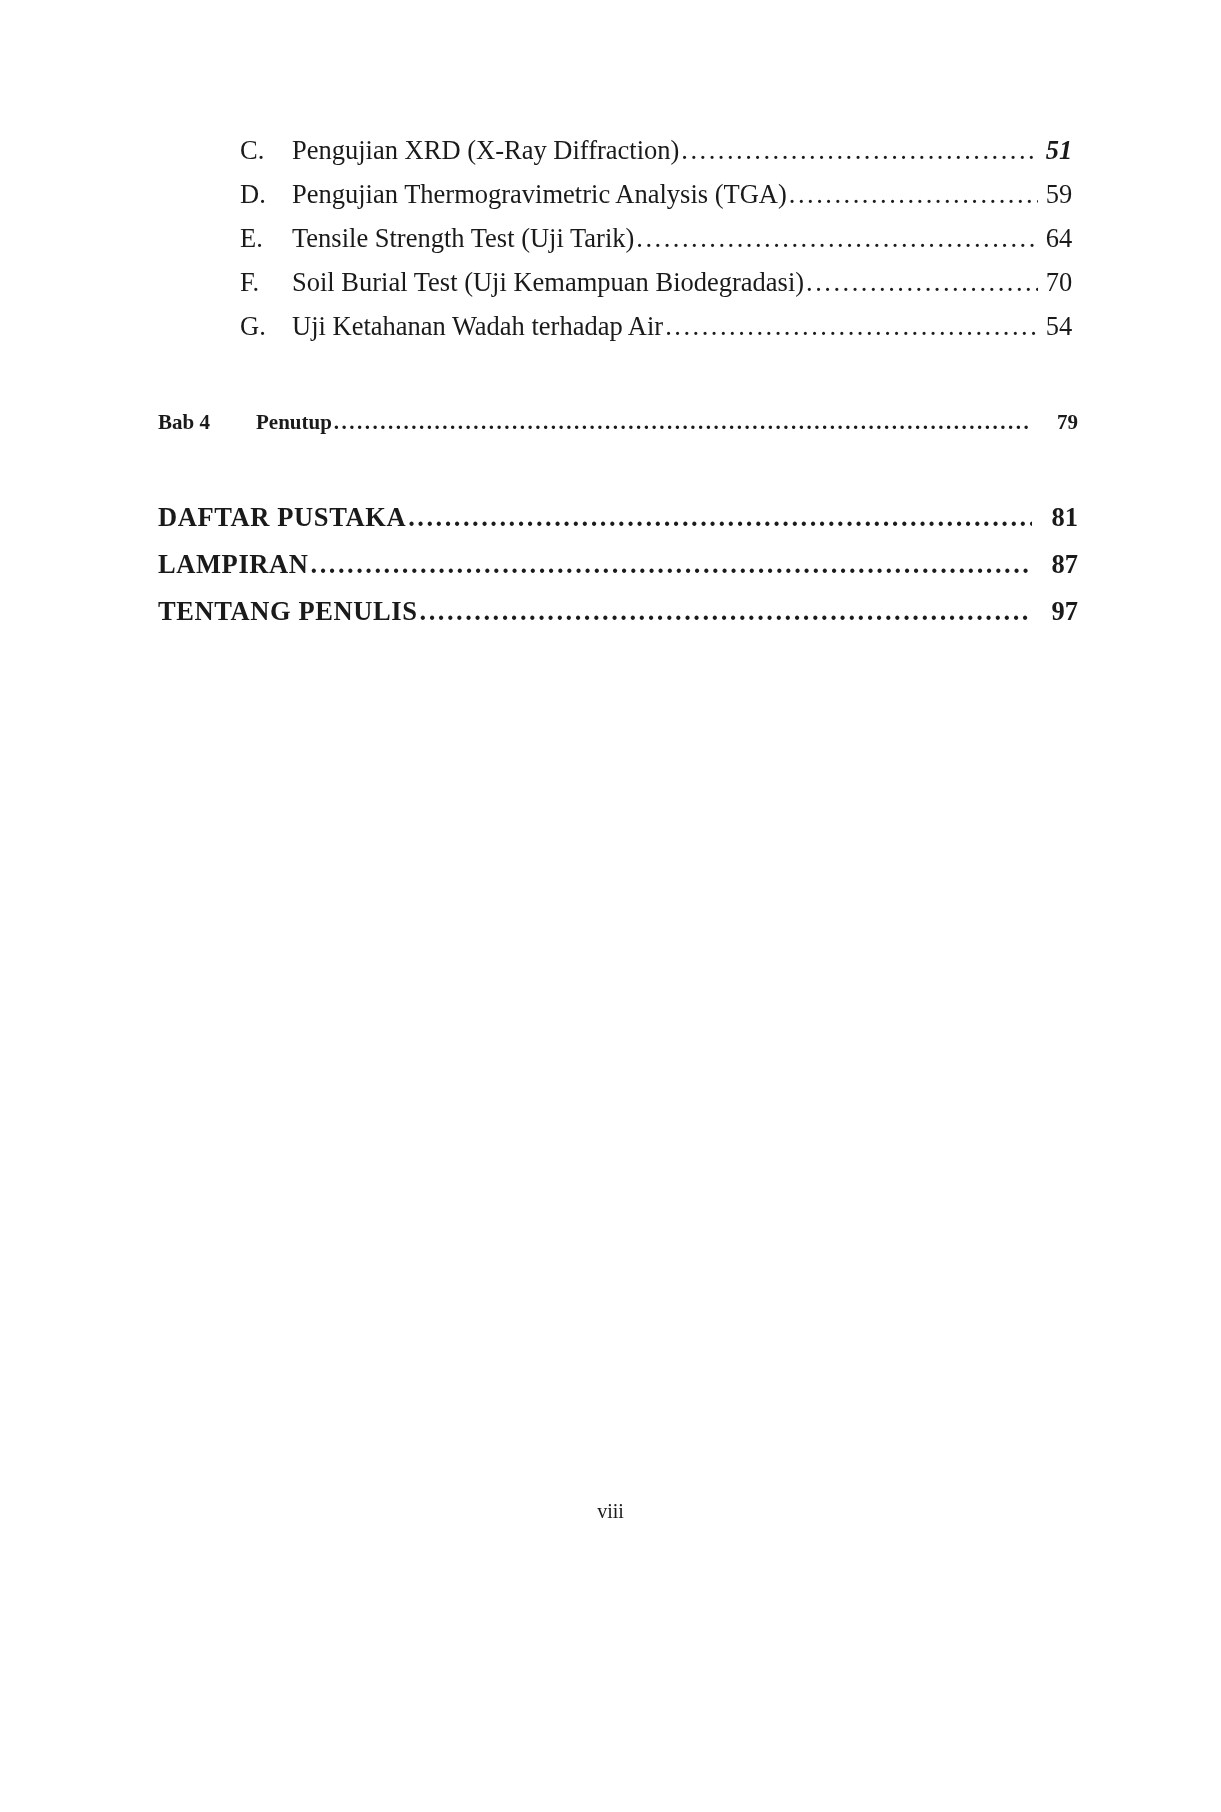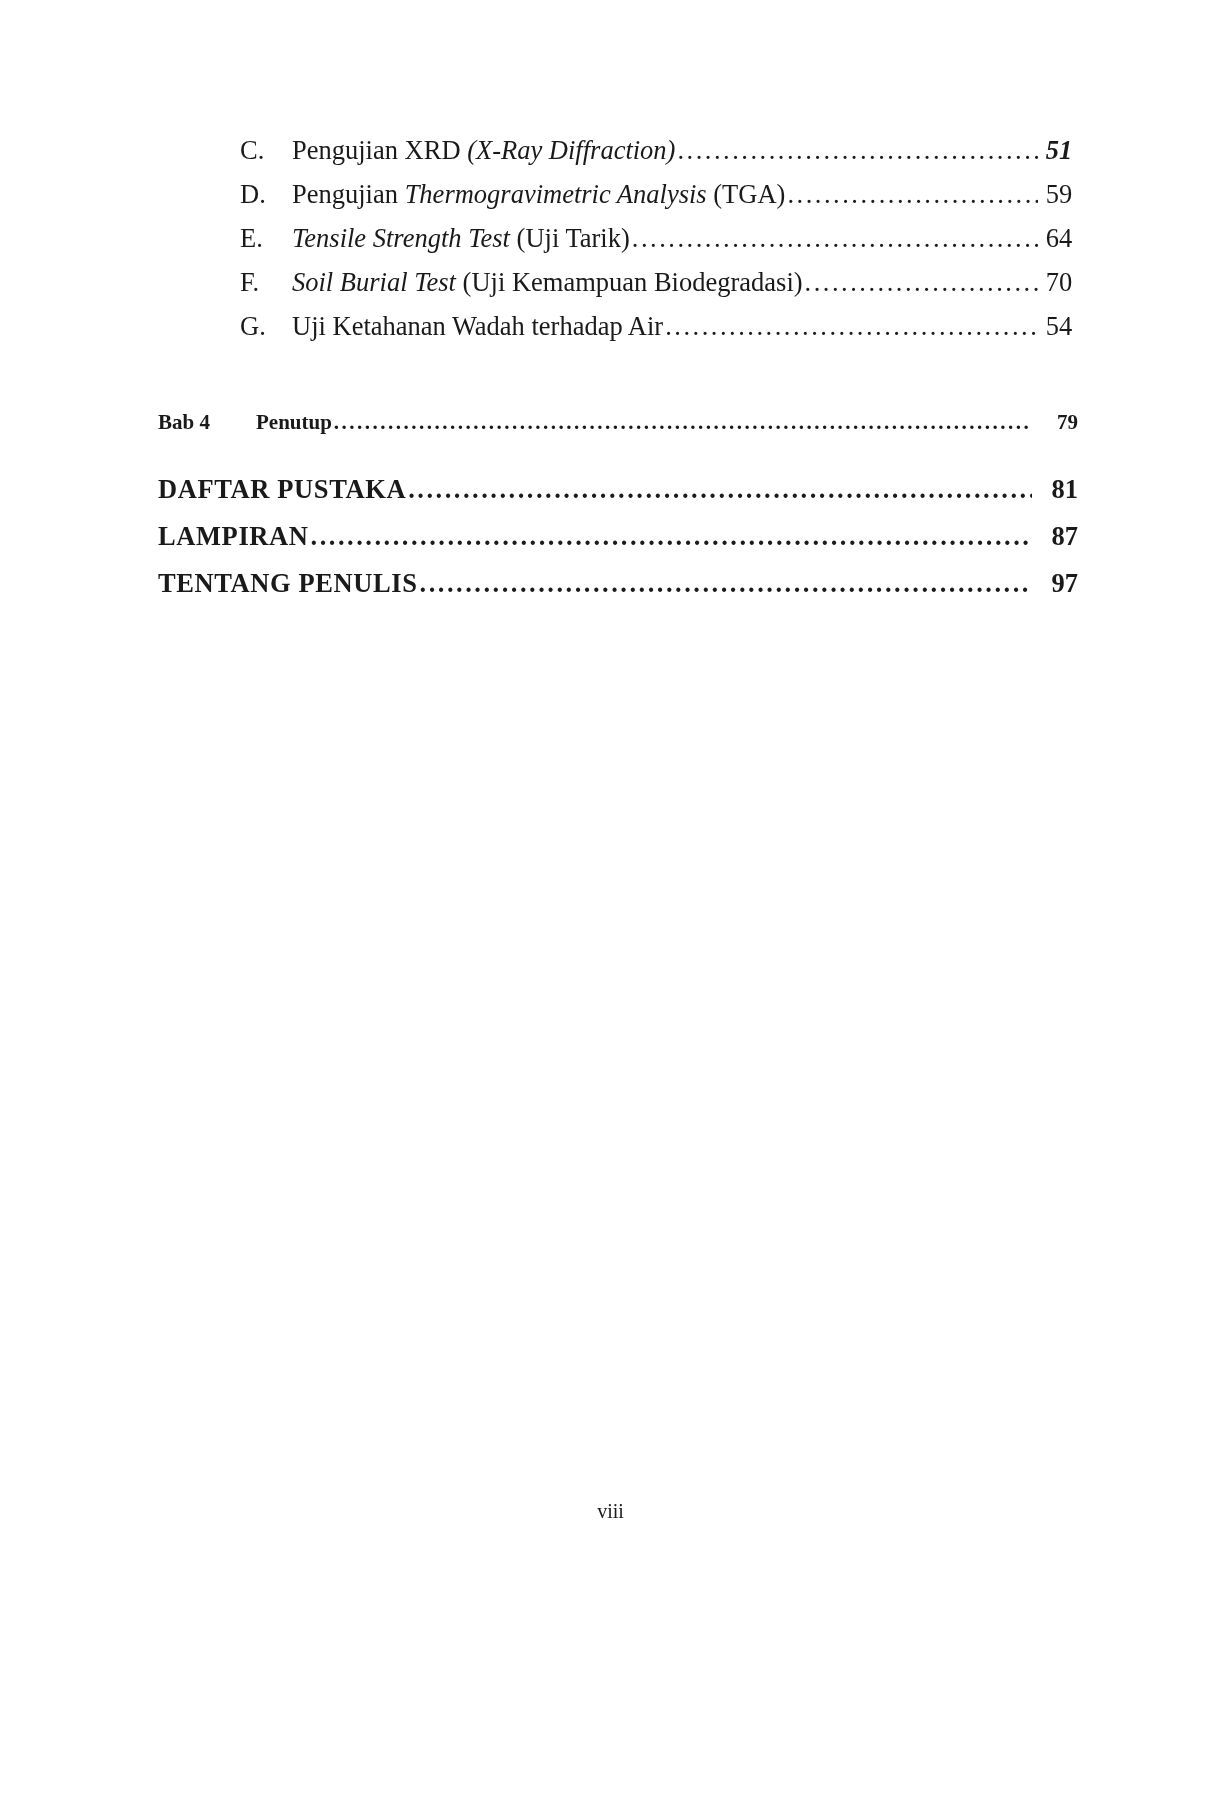--- a/index.html
+++ b/index.html
@@ -64,37 +64,37 @@
     font-size: 26.5px;
     line-height: 44px;
     margin-bottom: 0px;
     padding-left: 82px;
   }
   .sub .lbl {
     width: 52px;
     flex: 0 0 52px;
   }
   .sub .pg { min-width: 38px; text-align: center; }
-  .it { font-style: italic; }
+  .it { }
   .bolditalic { font-style: italic; font-weight: bold; }
 
   
   .chap {
     font-size: 21px;
     line-height: 44px;
     font-weight: bold;
     margin-top: 52px;
   }
   .chap .lbl {
     flex: 0 0 98px;
     width: 98px;
   }
 
   
-  .back-matter { margin-top: 22px; }
+  .back-matter { margin-top: 50px; }
   .bm {
     font-size: 26.5px;
     line-height: 47px;
     font-weight: bold;
     letter-spacing: 0.6px;
   }
   .bm .pg { min-width: 44px; letter-spacing: 0; }
 
   .folio {
     position: absolute;

